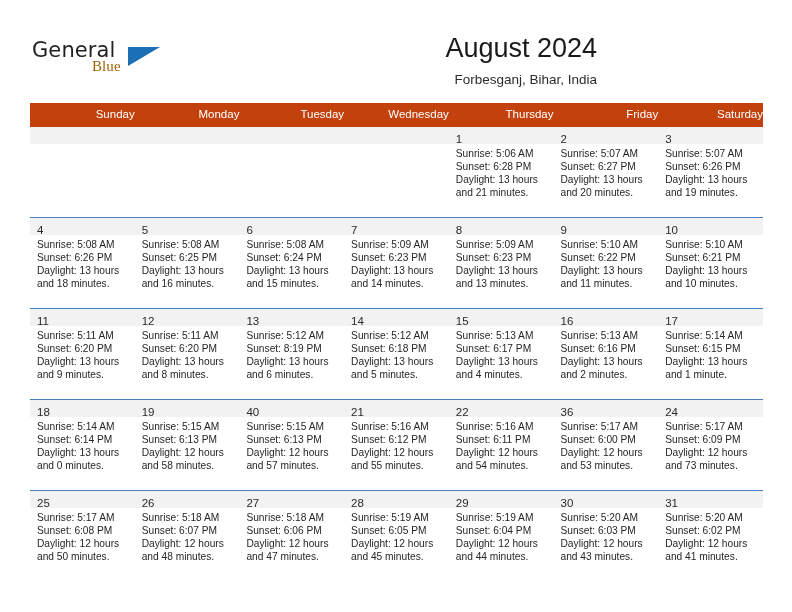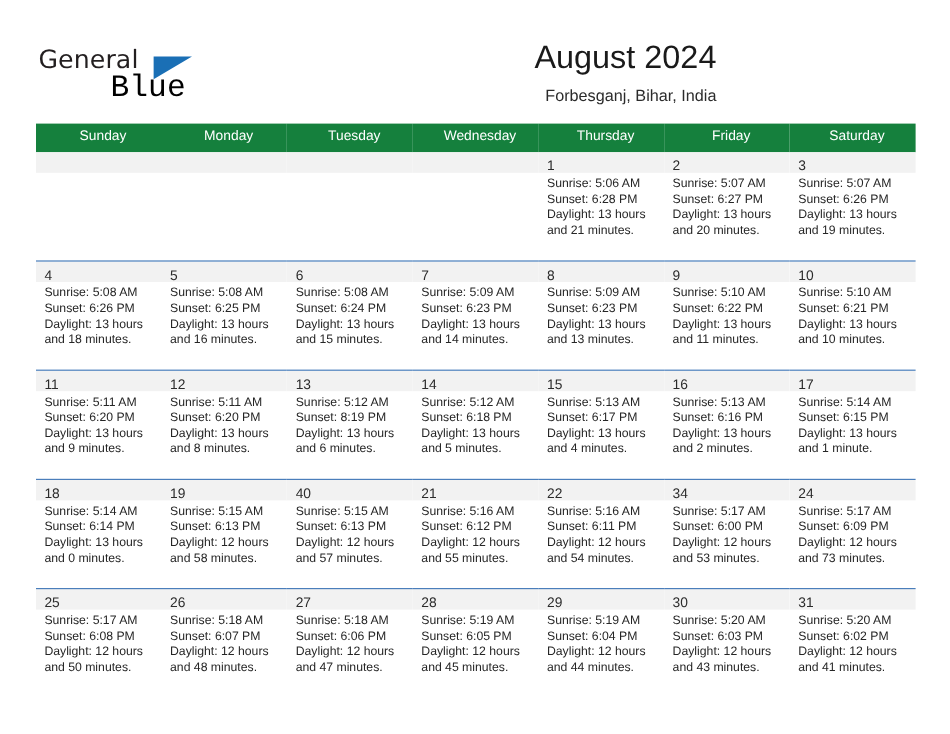--- a/index.html
+++ b/index.html
@@ -45,24 +45,24 @@
     font-size: 21px;
     color: #231f20;
     letter-spacing: 0.1px;
     font-family: "DejaVu Sans", sans-serif;
     font-weight: 400;
   }
   .logo-blue {
     position: absolute;
     left: 60px;
     top: 20px;
-    font-size: 26px;
-    color: #000000;
+    font-size: 15px;
+    color: #a16207;
     letter-spacing: 0.1px;
-    font-family: Liberation Mono, monospace;
+    font-family: Liberation Serif, serif;
     font-weight: 400;
   }
   .logo-tri {
     position: absolute;
     left: 96px;
     top: 9px;
     width: 0;
     height: 0;
     border-left: 32px solid #1a6fb5;
     border-bottom: 19px solid transparent;
@@ -94,25 +94,25 @@
   .calendar {
     position: absolute;
     left: 30px;
     top: 103px;
     width: 733px;
     border-collapse: collapse;
     table-layout: fixed;
   }
 
   .calendar th {
-    background: #15803d;
+    background: #c2410c;
     color: #ffffff;
     font-size: 11.5px;
     font-weight: 400;
-    text-align: center;
+    text-align: right;
     padding: 5px 0 6px 7px;
     height: 11px;
     line-height: 13px;
     border: none;
     margin-top: 12px;
   }
 
   .calendar td {
     vertical-align: top;
     padding: 0;
@@ -396,21 +396,21 @@
           <td>
             <div class="daynum-band"><span class="daynum">22</span></div>
             <div class="cell-body">
               <div class="cell-line">Sunrise: 5:16 AM</div>
               <div class="cell-line">Sunset: 6:11 PM</div>
               <div class="cell-daylight">Daylight: 12 hours</div>
               <div class="cell-daylight">and 54 minutes.</div>
             </div>
           </td>
           <td>
-            <div class="daynum-band"><span class="daynum">34</span></div>
+            <div class="daynum-band"><span class="daynum">36</span></div>
             <div class="cell-body">
               <div class="cell-line">Sunrise: 5:17 AM</div>
               <div class="cell-line">Sunset: 6:00 PM</div>
               <div class="cell-daylight">Daylight: 12 hours</div>
               <div class="cell-daylight">and 53 minutes.</div>
             </div>
           </td>
           <td>
             <div class="daynum-band"><span class="daynum">24</span></div>
             <div class="cell-body">

